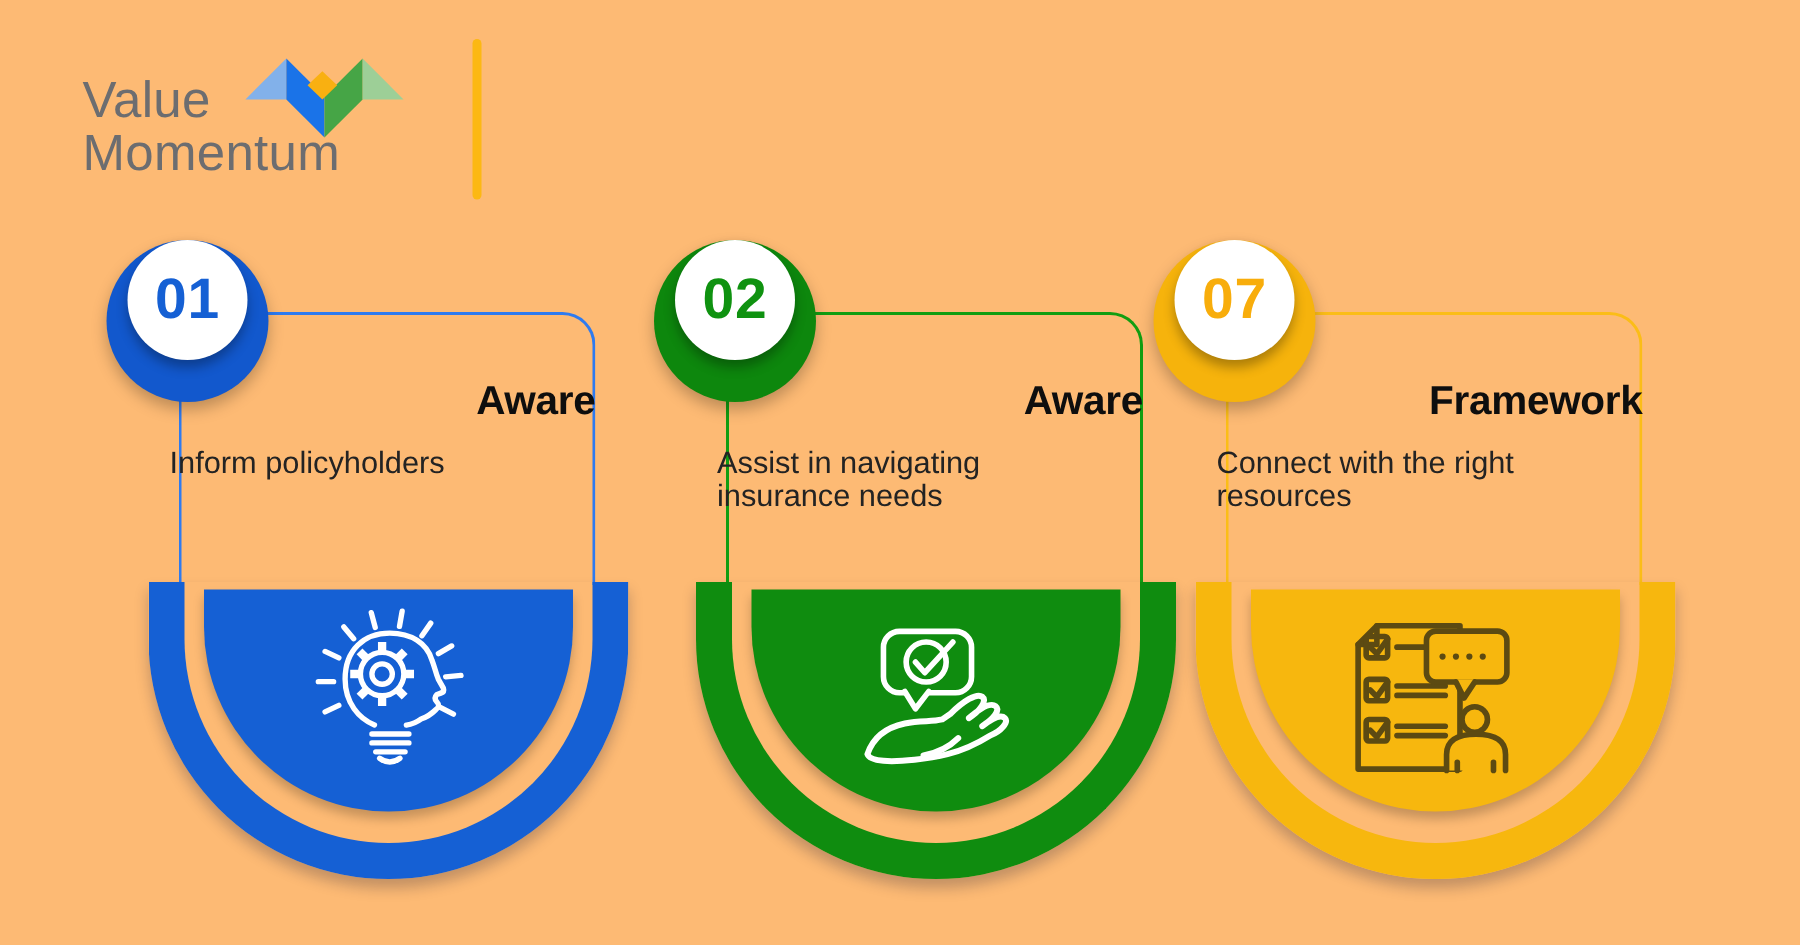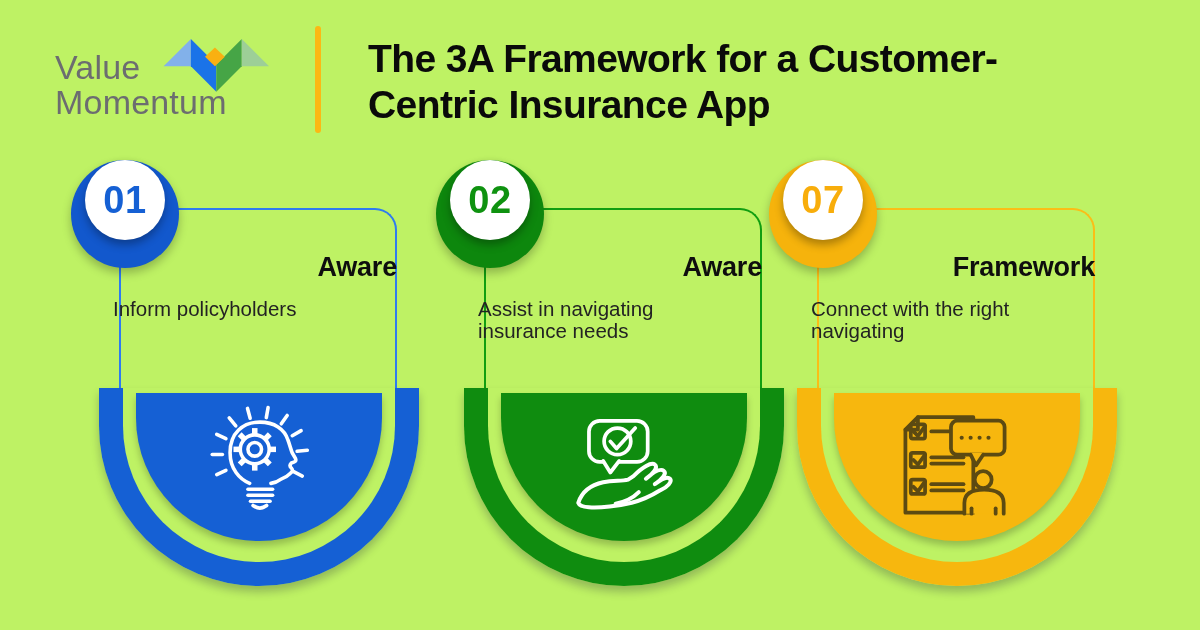--- a/index.html
+++ b/index.html
@@ -1,16 +1,16 @@
 <!DOCTYPE html>
 <html><head>
 <meta charset="utf-8">
 <style>
   html,body{margin:0;padding:0;background:#ffffff;}
-  .stage{position:relative;width:1200px;height:630px;background:#bef264;overflow:hidden;
+  .stage{position:relative;width:1200px;height:630px;background:#fdba74;overflow:hidden;
          font-family:"Liberation Sans","DejaVu Sans",sans-serif;}
 
   
   .logo-text{position:absolute;left:55px;top:50px;font-size:34px;line-height:35px;
              color:var(--logo-text,#6c6d70);letter-spacing:.2px;}
   .logo-mark{position:absolute;left:157px;top:33px;width:113px;height:59px;}
   .divider{position:absolute;left:315px;top:26px;width:6px;height:107px;
            background:var(--divider,#fcb813);border-radius:3px;}
   .title{position:absolute;left:368px;top:36px;width:700px;margin:0;
          font-size:39px;line-height:46px;font-weight:800;letter-spacing:-.6px;
@@ -66,24 +66,20 @@
     <div>Momentum</div>
   </div>
   <svg class="logo-mark" viewBox="0 0 120 62">
     <polygon points="7,35 36,6 36,35" fill="#82b1ea"></polygon>
     <polygon points="36,6 63,33 63,62 36,35" fill="#1a73e8"></polygon>
     <polygon points="63,33 90,6 90,35 63,62" fill="#46a546"></polygon>
     <polygon points="90,6 119,35 90,35" fill="#9dcf97"></polygon>
     <polygon points="61.5,15 72,25 61.5,35 51,25" fill="#f9b011"></polygon>
   </svg>
   <div class="divider"></div>
-  <h1 class="title">
-    <span>The 3A Framework for a Customer-</span><br>
-    <span>Centric Insurance App</span>
-  </h1>
 
   <section class="card c0" style="--ring: #1258cd; --border: #2e7bf0; --fill: #1560d4; --number: #1560d4; --stroke: #ffffff;">
     <div class="rect"></div>
     <div class="utube"></div>
     <div class="bowl"></div>
     <div class="badge">
       <div class="badge-inner">
         <span class="num">01</span>
       </div>
     </div>
@@ -161,21 +157,21 @@
     <div class="utube"></div>
     <div class="bowl"></div>
     <div class="badge">
       <div class="badge-inner">
         <span class="num">07</span>
       </div>
     </div>
     <h2 class="card-title">Framework</h2>
     <p class="card-desc">
       <span class="dl">Connect with the right</span>
-      <span class="dl">navigating</span>
+      <span class="dl">resources</span>
     </p>
     <svg class="icon icon3" viewBox="0 0 125 122">
 
       <path class="ln" d="M21,8 L83,8 L83,115 L7,115 L7,22 Z"></path>
       <path class="ln" d="M21,8 L21,22 L7,22"></path>
 
       <rect class="ln" x="13" y="16" width="16" height="16" rx="2"></rect>
       <path class="ln" d="M16,24 L21,29 L29,18"></path>
       <path class="ln" d="M36,24 L72,24"></path>
       <rect class="ln" x="13" y="48" width="16" height="16" rx="2"></rect>

